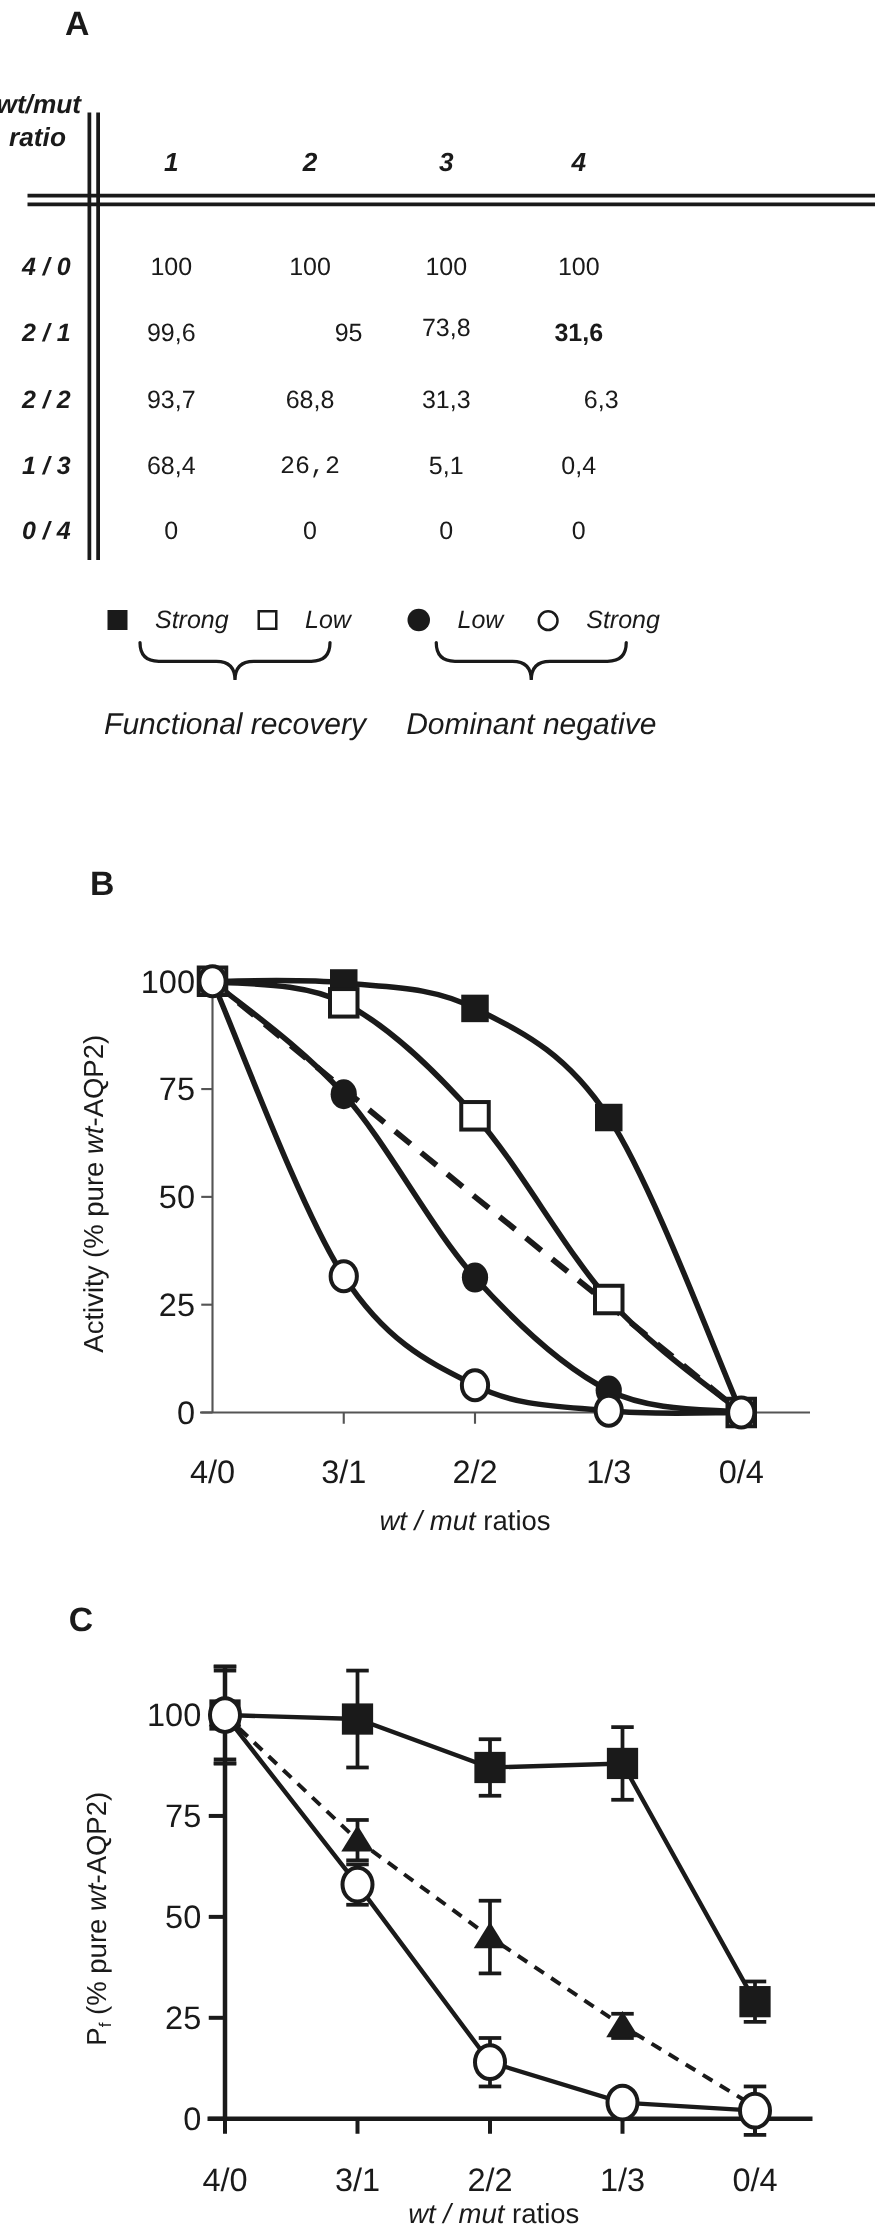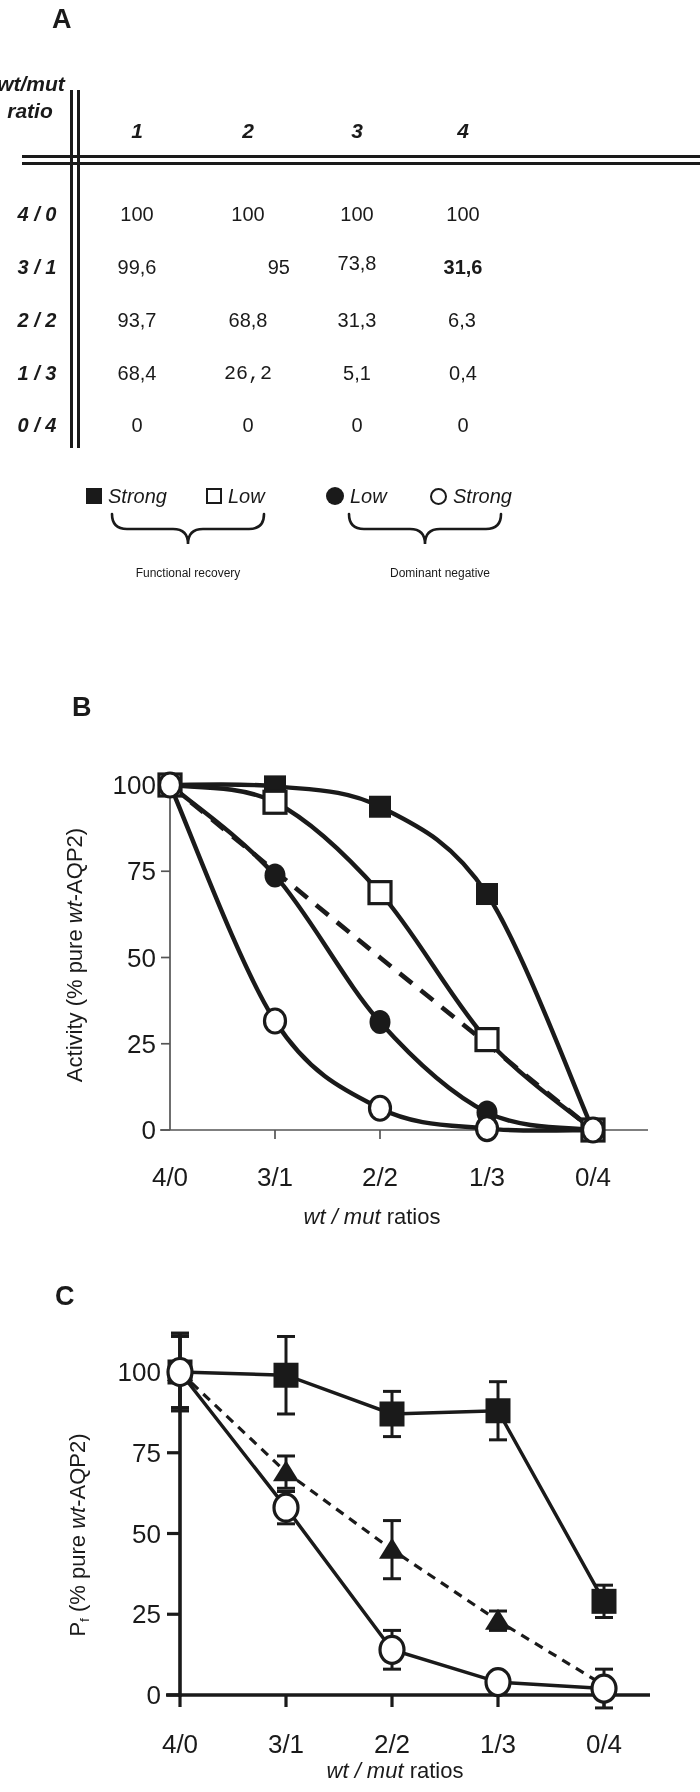--- a/index.html
+++ b/index.html
@@ -6,28 +6,28 @@
   #page{position:relative;width:700px;height:1792px;background:#fff;overflow:hidden;
         font-family:"Liberation Sans","DejaVu Sans",sans-serif;color:#1a1a1a;}
   .plabel{position:absolute;font-weight:700;font-size:27px;color:#1a1a1a;}
   .abs{position:absolute;}
   .tbl-cell{position:absolute;font-size:20px;text-align:center;color:#1a1a1a;}
   .tbl-rowlabel{font-weight:700;font-style:italic;}
   .tbl-colhead{font-weight:700;font-style:italic;font-size:21px;}
   .tbl-corner{font-weight:700;font-style:italic;font-size:21px;}
   .tbl-line{position:absolute;background:#1a1a1a;}
   .grp-header{position:absolute;font-size:20px;text-align:center;}
-  .legend-item{position:absolute;display:flex;align-items:center;gap:6px;height:26px;}
+  .legend-item{position:absolute;display:flex;align-items:center;gap:22px;height:26px;}
   .legend-label{font-size:20px;font-style:italic;white-space:nowrap;}
   .mk{display:inline-block;flex:0 0 auto;}
   .mk-filled-square{width:16px;height:16px;background:#1a1a1a;}
   .mk-open-square{width:12px;height:12px;background:#fff;border:2.6px solid #1a1a1a;}
   .mk-filled-circle{width:18px;height:18px;background:#1a1a1a;border-radius:50%;}
   .mk-open-circle{width:13px;height:13px;background:#fff;border:2.6px solid #1a1a1a;border-radius:50%;}
-  .grp-label{position:absolute;font-size:12px;text-align:center;width:240px;}
+  .grp-label{position:absolute;font-size:24px;font-style:italic;text-align:center;width:240px;}
   .axis-title{position:absolute;font-size:22px;text-align:center;white-space:nowrap;}
   .rot{transform:rotate(-90deg);transform-origin:center center;}
   svg text{font-family:"Liberation Sans","DejaVu Sans",sans-serif;fill:#1a1a1a;}
 </style>
 </head>
 <body>
 
 <div id="page">
 
   <div class="plabel" style="left:52px;top:4px;">A</div>
@@ -44,30 +44,30 @@
   <div id="tableA" style="position: absolute; left: 0px; top: 0px;">
       <div class="tbl-cell tbl-colhead" style="left: 95px; top: 119px; width: 84px;">1</div>
       <div class="tbl-cell tbl-colhead" style="left: 206px; top: 119px; width: 84px;">2</div>
       <div class="tbl-cell tbl-colhead" style="left: 315px; top: 119px; width: 84px;">3</div>
       <div class="tbl-cell tbl-colhead" style="left: 421px; top: 119px; width: 84px;">4</div>
       <div class="tbl-cell tbl-rowlabel" style="left: 6px; top: 203px; width: 62px; font-style: italic;">4 / 0</div>
       <div class="tbl-cell" style="left: 95px; top: 203px; width: 84px;">100</div>
       <div class="tbl-cell" style="left: 206px; top: 203px; width: 84px;">100</div>
       <div class="tbl-cell" style="left: 315px; top: 203px; width: 84px;">100</div>
       <div class="tbl-cell" style="left: 421px; top: 203px; width: 84px;">100</div>
-      <div class="tbl-cell tbl-rowlabel" style="left: 6px; top: 256px; width: 62px;">3 / 1</div>
+      <div class="tbl-cell tbl-rowlabel" style="left: 6px; top: 256px; width: 62px;">2 / 1</div>
       <div class="tbl-cell" style="left: 95px; top: 256px; width: 84px;">99,6</div>
       <div class="tbl-cell" style="left: 206px; top: 256px; width: 84px; text-align: right;">95</div>
       <div class="tbl-cell" style="left: 315px; top: 252px; width: 84px;">73,8</div>
       <div class="tbl-cell" style="left: 421px; top: 256px; width: 84px; font-weight: bold;">31,6</div>
       <div class="tbl-cell tbl-rowlabel" style="left: 6px; top: 309px; width: 62px;">2 / 2</div>
       <div class="tbl-cell" style="left: 95px; top: 309px; width: 84px;">93,7</div>
       <div class="tbl-cell" style="left: 206px; top: 309px; width: 84px;">68,8</div>
       <div class="tbl-cell" style="left: 315px; top: 309px; width: 84px;">31,3</div>
-      <div class="tbl-cell" style="left: 420px; top: 309px; width: 84px;">6,3</div>
+      <div class="tbl-cell" style="left: 439px; top: 309px; width: 84px;">6,3</div>
       <div class="tbl-cell tbl-rowlabel" style="left: 6px; top: 362px; width: 62px;">1 / 3</div>
       <div class="tbl-cell" style="left: 95px; top: 362px; width: 84px;">68,4</div>
       <div class="tbl-cell" style="left: 206px; top: 362px; width: 84px; font-family: Liberation Mono, monospace;">26,2</div>
       <div class="tbl-cell" style="left: 315px; top: 362px; width: 84px;">5,1</div>
       <div class="tbl-cell" style="left: 421px; top: 362px; width: 84px;">0,4</div>
       <div class="tbl-cell tbl-rowlabel" style="left: 6px; top: 414px; width: 62px;">0 / 4</div>
       <div class="tbl-cell" style="left: 95px; top: 414px; width: 84px;">0</div>
       <div class="tbl-cell" style="left: 206px; top: 414px; width: 84px;">0</div>
       <div class="tbl-cell" style="left: 315px; top: 414px; width: 84px;">0</div>
       <div class="tbl-cell" style="left: 421px; top: 414px; width: 84px;">0</div>
@@ -91,21 +91,21 @@
         <span class="legend-label">Strong</span>
       </div>
     </div>
 
   <svg id="bracesA" class="abs" style="left:0;top:505px;" width="700" height="70" viewBox="0 505 700 70">
       <path d="M112,514 Q112,529 127,529 L173,529 Q188,529 188,544 Q188,529 203,529 L249,529 Q264,529 264,514" fill="none" stroke="#1a1a1a" stroke-width="2.6" stroke-linecap="round"></path>
       <path d="M349,514 Q349,529 364,529 L410,529 Q425,529 425,544 Q425,529 440,529 L486,529 Q501,529 501,514" fill="none" stroke="#1a1a1a" stroke-width="2.6" stroke-linecap="round"></path>
     </svg>
 
   <div class="grp-label" style="left:68px;top:566px;">Functional recovery</div>
-  <div class="grp-label" style="left:320px;top:566px;">Dominant negative</div>
+  <div class="grp-label" style="left:305px;top:566px;">Dominant negative</div>
 
   <div class="plabel" style="left:72px;top:692px;">B</div>
   <svg id="chartB" class="abs" style="left:0;top:660px;" width="700" height="590" viewBox="0 660 700 590">
       <line x1="160" y1="1130" x2="648" y2="1130" stroke="#555555" stroke-width="1.7"></line>
       <line x1="170" y1="773" x2="170" y2="1130" stroke="#555555" stroke-width="1.7"></line>
       <line x1="161" y1="1130" x2="170" y2="1130" stroke="#555555" stroke-width="1.7"></line>
       <text x="156" y="1139" text-anchor="end" font-size="26">0</text>
       <line x1="161" y1="1043.75" x2="170" y2="1043.75" stroke="#555555" stroke-width="1.7"></line>
       <text x="156" y="1052.75" text-anchor="end" font-size="26">25</text>
       <line x1="161" y1="957.5" x2="170" y2="957.5" stroke="#555555" stroke-width="1.7"></line>

